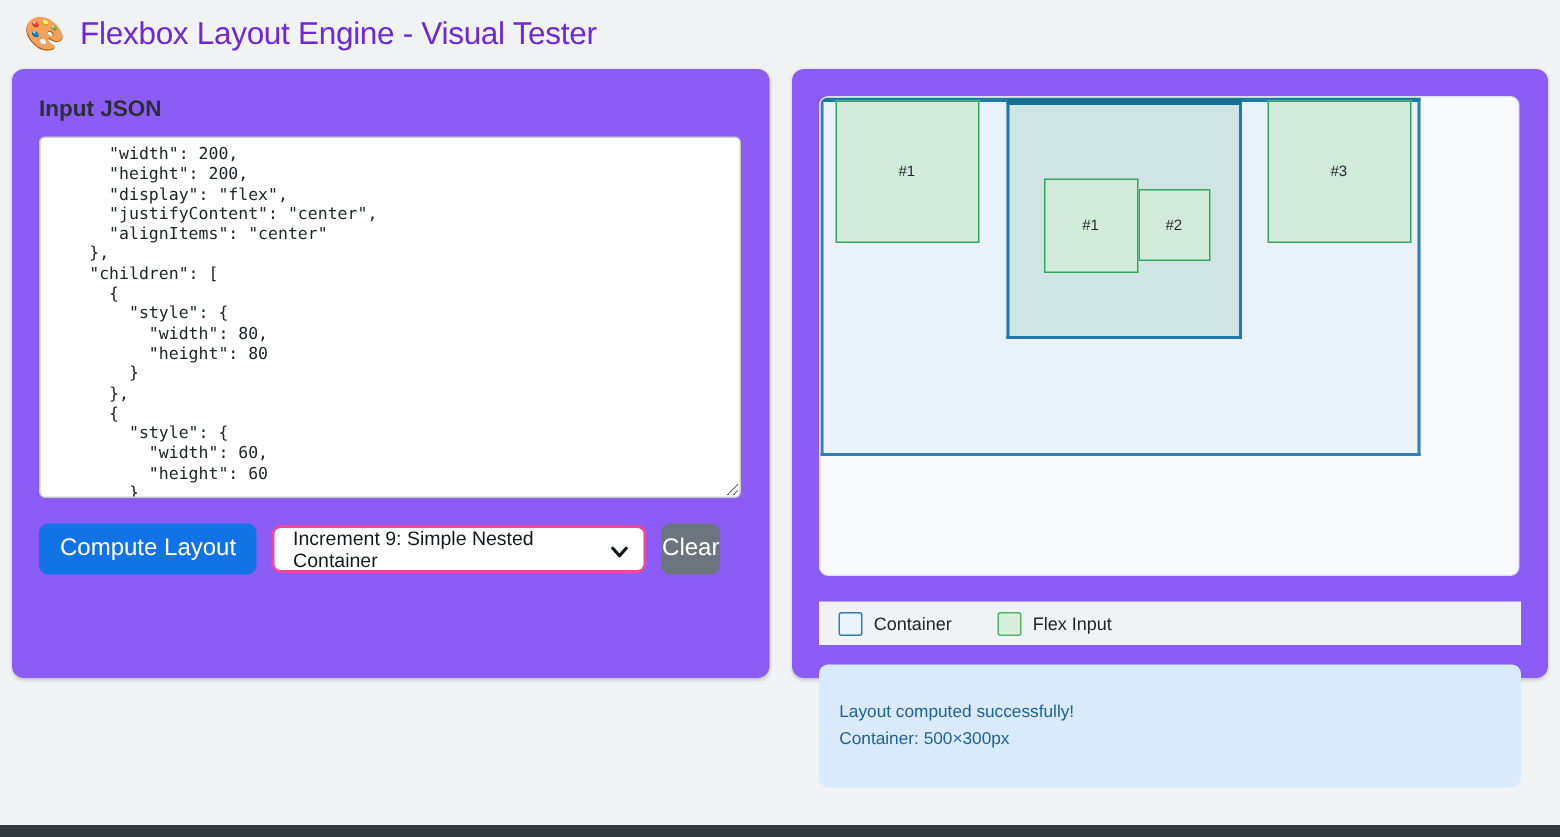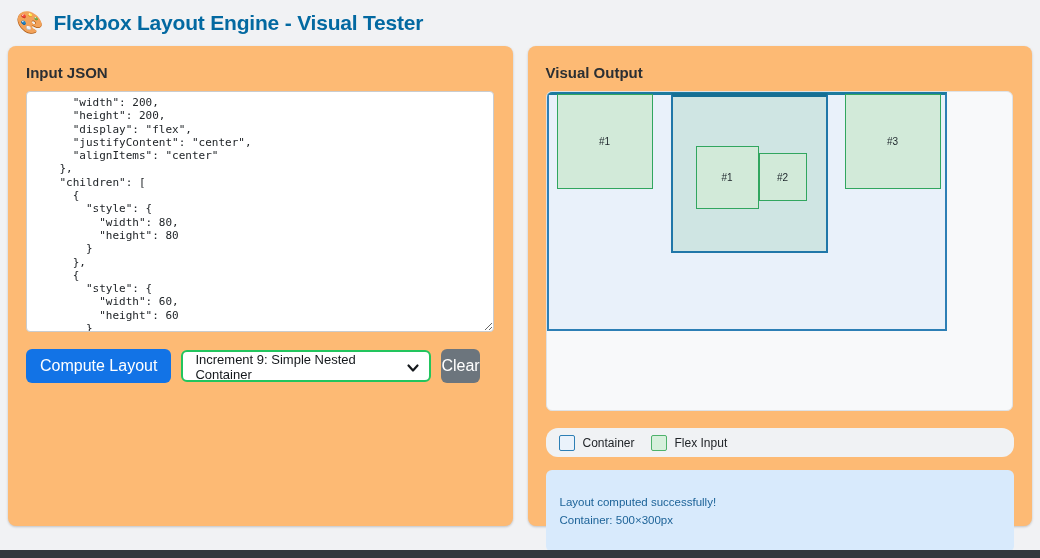--- a/index.html
+++ b/index.html
@@ -9,27 +9,27 @@
     background: #f1f2f4;
     position: relative;
     overflow: hidden;
     color: #212529;
   }
   .page-header {
     display: flex; align-items: center; gap: 10px;
     padding: 10px 16px 6px 16px;
   }
   .logo { font-size: 22px; }
-  .page-title { font-size: 21px; font-weight: 700; color: #0369a1; letter-spacing: -0.2px; }
+  .page-title { font-size: 21px; font-weight: 400; color: #6d28d9; letter-spacing: -0.2px; }
 
   .columns { display: flex; gap: 15px; padding: 4px 8px 0 8px; }
   .card {
-    background: #fdba74; border-radius: 8px;
+    background: #8b5cf6; border-radius: 8px;
     box-shadow: 0 1px 3px rgba(0,0,0,0.13), 0 1px 2px rgba(0,0,0,0.08);
-    height: 480px; padding: 18px; flex: 1;
+    height: 406px; padding: 18px; flex: 1;
   }
   .panel-title { font-size: 15px; font-weight: 700; color: #2b2f33; margin-bottom: 10px; }
 
   
   .json-input {
     width: 468px; height: 241px;
     font-family: "DejaVu Sans Mono", "Liberation Mono", monospace;
     font-size: 11px; line-height: 13.3px;
     border: 1px solid #c9cccf; border-radius: 4px;
     padding: 4px 6px; color: #212529; background: #fff;
@@ -39,43 +39,43 @@
   .controls { display: flex; align-items: center; gap: 10px; margin-top: 17px; }
   .btn {
     border: none; border-radius: 6px; color: #fff;
     font-size: 16px; font-family: "Liberation Sans", sans-serif;
     padding: 8px 14px; cursor: pointer;
   }
   .btn-primary { background: #1273e6; }
   .btn-secondary { background: #6c757d; padding: 8px 0; }
   .preset-select {
     position: relative; width: 250px;
-    border: 2px solid #22c55e; border-radius: 6px; background: #fff;
-    height: 32px; display: flex; align-items: flex-start;
+    border: 2px solid #ec4899; border-radius: 6px; background: #fff;
+    height: 32px; display: flex; align-items: center;
     padding: 0 30px 0 12px; font-size: 13px; color: #14181c; cursor: pointer;
   }
   .preset-select .chev { position: absolute; right: 9px; top: 9px; }
 
   
   .layout-canvas {
     position: relative; width: 467px; height: 320px;
     background: #f8f9fa; border: 1px solid #dee2e6; border-radius: 6px;
     overflow: hidden;
   }
   .box {
     position: absolute; display: flex; align-items: center; justify-content: center;
     font-size: 10px; color: #1d252b; font-family: "Liberation Sans", sans-serif;
   }
   .box.container-outer { background: #e9f1fa; border: 2px solid #2d7fb5; border-top: 3px solid #1b7a9e; }
   .box.container-nested { background: #cfe5e3; border: 2px solid #2077a8; border-top: 4px solid #156f94; }
   .box.flex-item { background: #d2ead9; border: 1.5px solid #31a65f; }
 
   .legend-bar {
-    margin-top: 17px; background: #f0f2f4; border-radius: 12px;
-    height: 29px; display: flex; align-items: center; gap: 16px; padding: 0 13px;
+    margin-top: 17px; background: #f0f2f4; border-radius: 0;
+    height: 29px; display: flex; align-items: center; gap: 30px; padding: 0 13px;
   }
   .legend-item { display: flex; align-items: center; gap: 8px; font-size: 12px; color: #212529; }
   .swatch { width: 16px; height: 16px; border-radius: 2px; }
   .swatch-container { background: #eaf2fb; border: 1.5px solid #2d7fb5; }
   .swatch-flex-item { background: #d6f0dc; border: 1.5px solid #4db26b; }
 
   .status-box {
     margin-top: 13px; background: #d8eafc; border-radius: 6px;
     padding: 23px 14px; color: #1d6398; font-size: 11.5px; line-height: 1.58;
   }
@@ -122,21 +122,20 @@
         <span>Increment 9: Simple Nested Container</span>
         <svg class="chev" width="14" height="14" viewBox="0 0 14 14">
           <polyline points="2.5,4.5 7,9.5 11.5,4.5" fill="none" stroke="#14181c" stroke-width="2.2" stroke-linecap="round" stroke-linejoin="round"></polyline>
         </svg>
       </div>
       <button class="btn btn-secondary">Clear</button>
     </div>
   </section>
 
   <section class="card">
-    <div class="panel-title">Visual Output</div>
 
     <div class="layout-canvas">
         <div class="box container-outer" style="left: 0px; top: 0px; width: 400px; height: 239px;"></div>
         <div class="box flex-item" style="left: 10px; top: 2px; width: 96px; height: 95px;">#1</div>
         <div class="box container-nested" style="left: 124px; top: 1px; width: 157px; height: 160px;"></div>
         <div class="box flex-item" style="left: 149px; top: 54px; width: 63px; height: 63px;">#1</div>
         <div class="box flex-item" style="left: 212px; top: 61px; width: 48px; height: 48px;">#2</div>
         <div class="box flex-item" style="left: 298px; top: 2px; width: 96px; height: 95px;">#3</div>
       </div>
 

